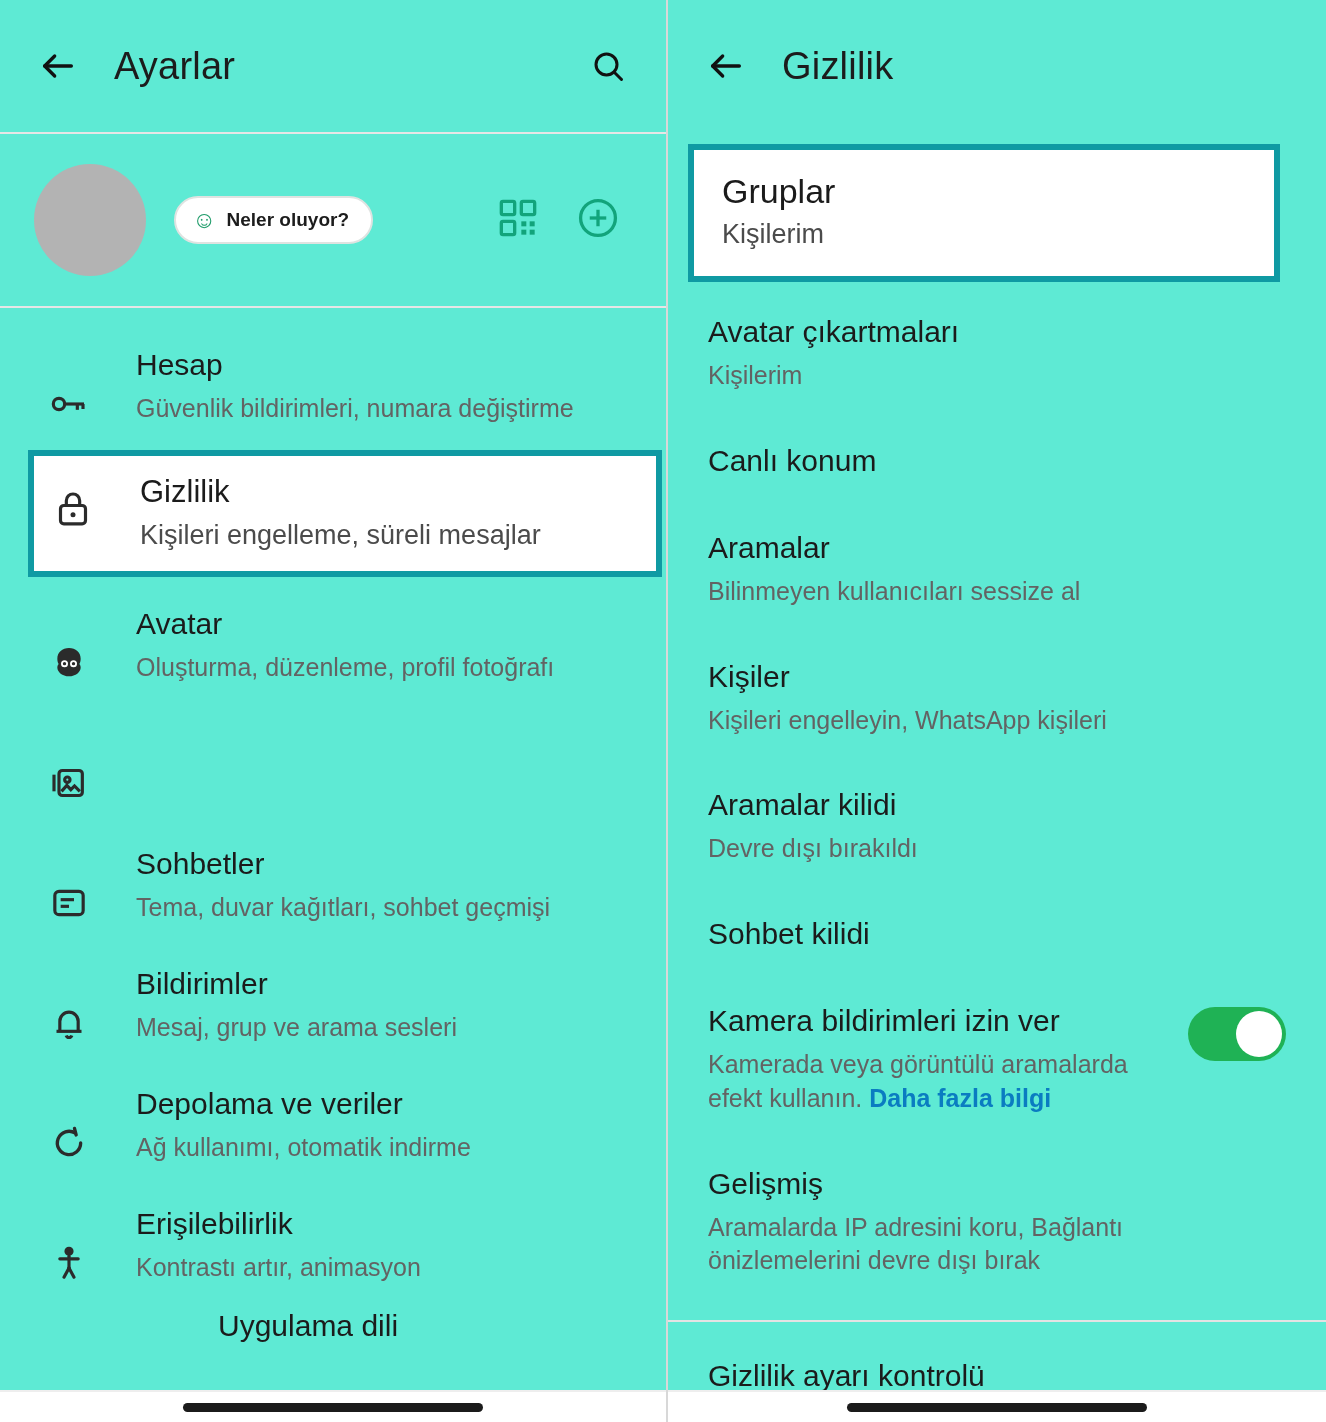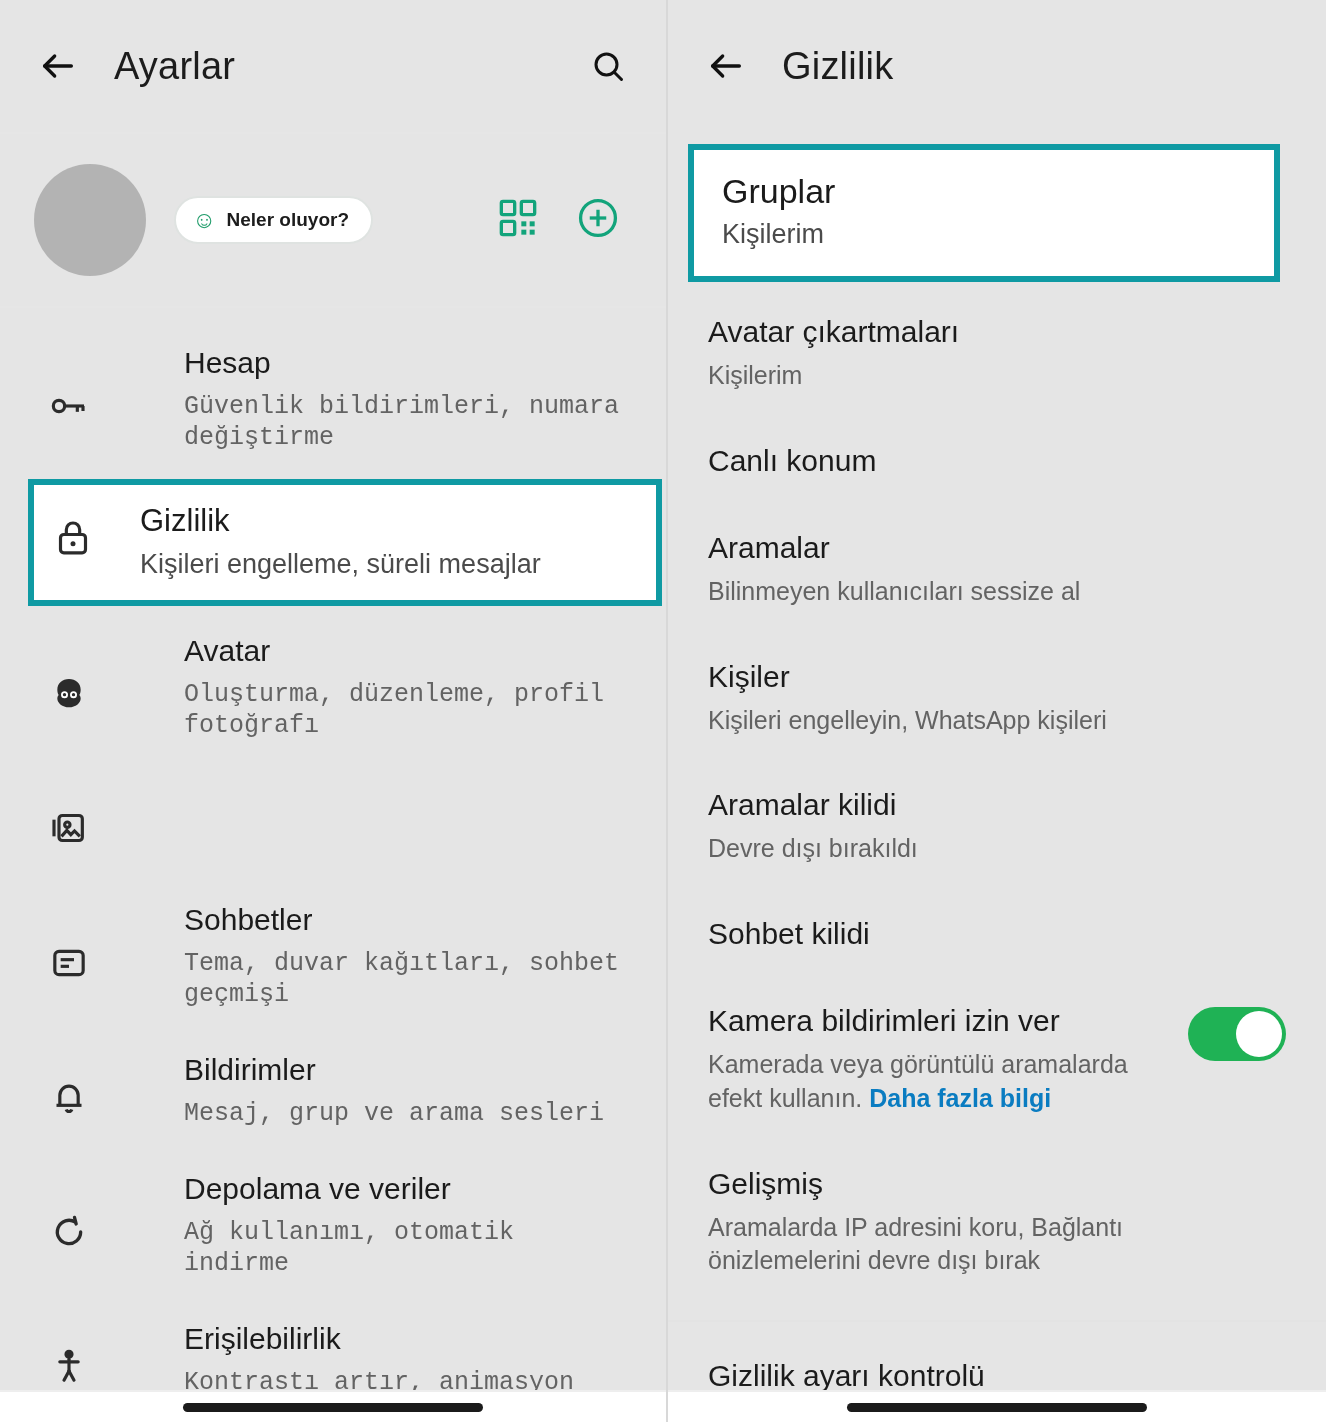--- a/index.html
+++ b/index.html
@@ -10,21 +10,21 @@
     overflow: hidden;
   }
   .screens {
     display: flex;
     width: 1326px; height: 1422px;
     background: #ffffff;
   }
   .screen {
     position: relative;
     height: 1422px;
-    background: #e5e5e5;
+    background: #5eead4;
     overflow: hidden;
   }
   .screen.left { width: 668px; border-right: 2px solid #d8d8d8; }
   .screen.right { width: 658px; }
 
   
   .appbar {
     display: flex;
     align-items: center;
     height: 132px;
@@ -87,45 +87,43 @@
     align-items: center;
     gap: 38px;
     padding-right: 12px;
   }
   .qr-icon, .plus-icon { color: #12a47b; }
 
   
   .settings-list { padding-top: 16px; }
   .setting-item {
     display: flex;
-    align-items: center;
+    align-items: flex-end;
     padding: 20px 34px 20px 40px;
     min-height: 120px;
-    gap: 48px;
   }
   .setting-item .ic {
     width: 58px;
     flex: 0 0 58px;
     display: flex;
     justify-content: center;
     padding-top: 14px;
     color: #2b2b2b;
   }
   .setting-item .txtblock { margin-left: 38px; }
   .setting-item .lbl {
     font-size: 30px;
     color: #1b1b1b;
     line-height: 1.25;
   }
   .setting-item .sub {
     font-size: 25px;
     color: #636363;
     margin-top: 9px;
     line-height: 1.25;
-    font-family: Liberation Mono, monospace;
   }
 
   
   .hl-box {
     border: 6px solid #0f9aa3;
     margin: 6px 4px 6px 28px;
     padding: 18px 20px 20px 10px;
     display: flex;
     align-items: flex-start;
     background: #fff;

